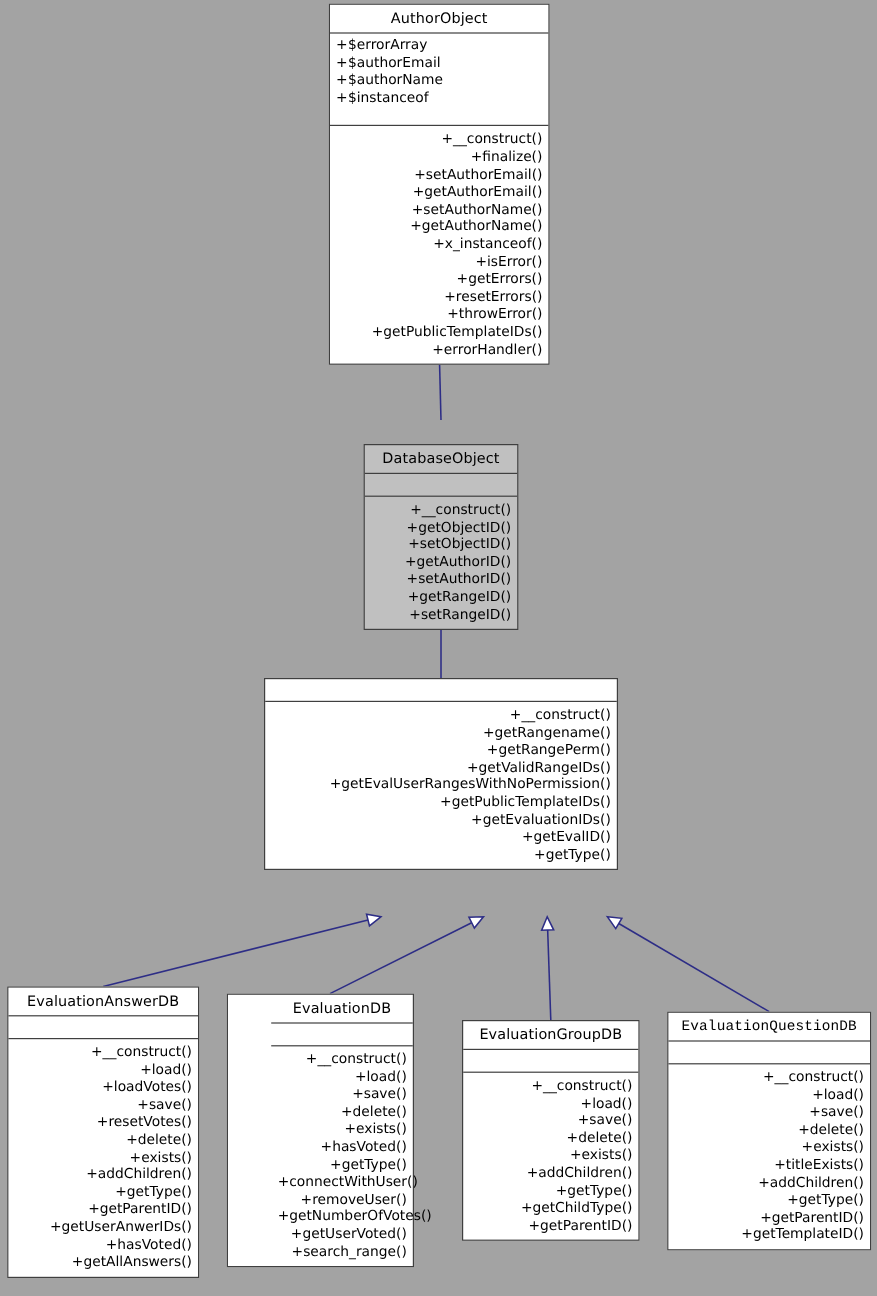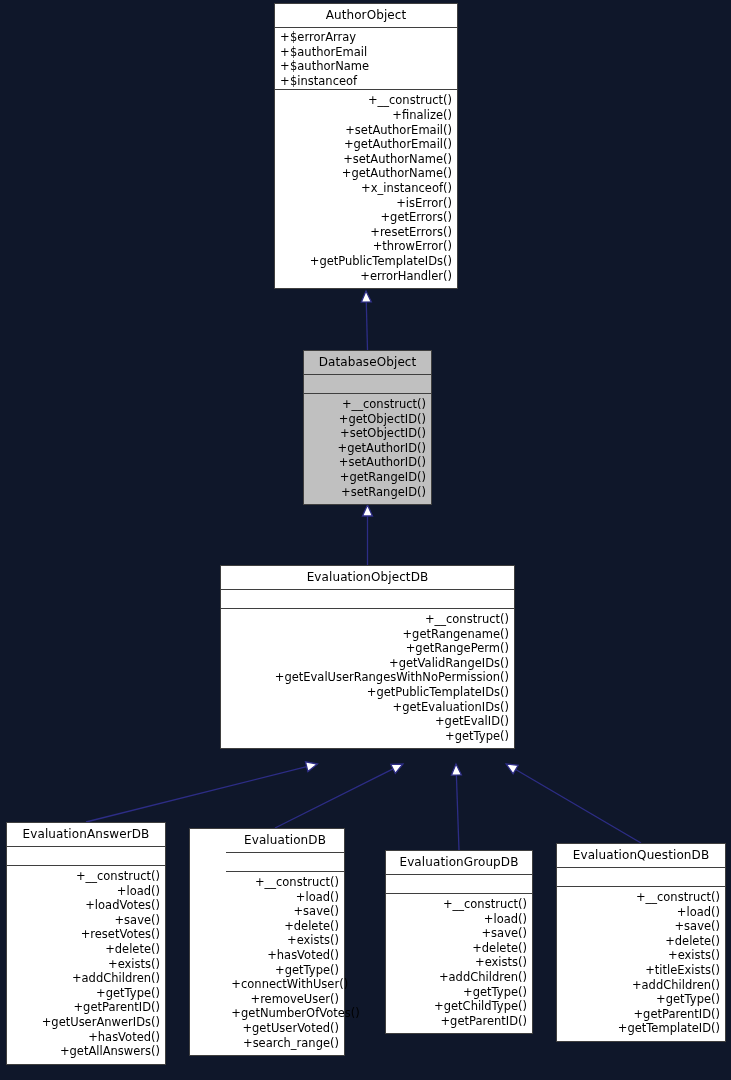--- a/index.html
+++ b/index.html
@@ -9,21 +9,21 @@
     background: #ffffff;
   }
   body {
     font-family: "DejaVu Sans", "Liberation Sans", sans-serif;
     -webkit-font-smoothing: antialiased;
   }
   #diagram {
     position: relative;
     width: 731px;
     height: 1080px;
-    background: #0f172a;
+    background: #a3a3a3;
     overflow: hidden;
   }
   #edge-layer {
     position: absolute;
     left: 0;
     top: 0;
     width: 731px;
     height: 1080px;
     pointer-events: none;
   }
@@ -32,33 +32,34 @@
     box-sizing: border-box;
     border: 1px solid #3f3f3f;
     background: #ffffff;
     font-size: 11.5px;
     line-height: 1.0;
     color: #000000;
     z-index: 2;
   }
   .uml-node.highlight {
     background: #c0c0c0;
+    margin-top: 20px;
   }
   .node-title {
     text-align: center;
     font-size: 12px;
     color: #000000;
     padding: 5px 6px 6px 6px;
     border-bottom: 1px solid #3f3f3f;
     white-space: nowrap;
     letter-spacing: 0.1px;
   }
   .node-attrs {
     border-bottom: 1px solid #3f3f3f;
-    padding: 2px 5px 1px 5px;
+    padding: 2px 5px 16px 5px;
     min-height: 13px;
   }
   .node-attrs.empty {
     height: 18px;
     padding: 0;
   }
   .node-ops {
     padding: 3px 5px 5px 5px;
     text-align: right;
   }
@@ -127,21 +128,20 @@
           <div class="member"><span class="vis">+</span><span>__construct()</span></div>
           <div class="member"><span class="vis">+</span><span>getObjectID()</span></div>
           <div class="member"><span class="vis">+</span><span>setObjectID()</span></div>
           <div class="member"><span class="vis">+</span><span>getAuthorID()</span></div>
           <div class="member"><span class="vis">+</span><span>setAuthorID()</span></div>
           <div class="member"><span class="vis">+</span><span>getRangeID()</span></div>
           <div class="member"><span class="vis">+</span><span>setRangeID()</span></div>
         </div>
       </div>
       <div class="uml-node" style="left: 220px; top: 565px; width: 295px; border-color: rgb(63, 63, 63);">
-        <div class="node-title" style="border-bottom-color: rgb(63, 63, 63);">EvaluationObjectDB</div>
         <div class="node-attrs empty" style="border-bottom-color: rgb(63, 63, 63);"></div>
         <div class="node-ops">
           <div class="member"><span class="vis">+</span><span>__construct()</span></div>
           <div class="member"><span class="vis">+</span><span>getRangename()</span></div>
           <div class="member"><span class="vis">+</span><span>getRangePerm()</span></div>
           <div class="member"><span class="vis">+</span><span>getValidRangeIDs()</span></div>
           <div class="member"><span class="vis">+</span><span>getEvalUserRangesWithNoPermission()</span></div>
           <div class="member"><span class="vis">+</span><span>getPublicTemplateIDs()</span></div>
           <div class="member"><span class="vis">+</span><span>getEvaluationIDs()</span></div>
           <div class="member"><span class="vis">+</span><span>getEvalID()</span></div>
@@ -194,21 +194,21 @@
           <div class="member"><span class="vis">+</span><span>save()</span></div>
           <div class="member"><span class="vis">+</span><span>delete()</span></div>
           <div class="member"><span class="vis">+</span><span>exists()</span></div>
           <div class="member"><span class="vis">+</span><span>addChildren()</span></div>
           <div class="member"><span class="vis">+</span><span>getType()</span></div>
           <div class="member"><span class="vis">+</span><span>getChildType()</span></div>
           <div class="member"><span class="vis">+</span><span>getParentID()</span></div>
         </div>
       </div>
       <div class="uml-node" style="left: 556px; top: 843px; width: 170px; border-color: rgb(63, 63, 63);">
-        <div class="node-title" style="border-bottom-color: rgb(63, 63, 63);">EvaluationQuestionDB</div>
+        <div class="node-title" style="border-bottom-color: rgb(63, 63, 63); font-family: Liberation Mono, monospace;">EvaluationQuestionDB</div>
         <div class="node-attrs empty" style="border-bottom-color: rgb(63, 63, 63);"></div>
         <div class="node-ops">
           <div class="member"><span class="vis">+</span><span>__construct()</span></div>
           <div class="member"><span class="vis">+</span><span>load()</span></div>
           <div class="member"><span class="vis">+</span><span>save()</span></div>
           <div class="member"><span class="vis">+</span><span>delete()</span></div>
           <div class="member"><span class="vis">+</span><span>exists()</span></div>
           <div class="member"><span class="vis">+</span><span>titleExists()</span></div>
           <div class="member"><span class="vis">+</span><span>addChildren()</span></div>
           <div class="member"><span class="vis">+</span><span>getType()</span></div>

